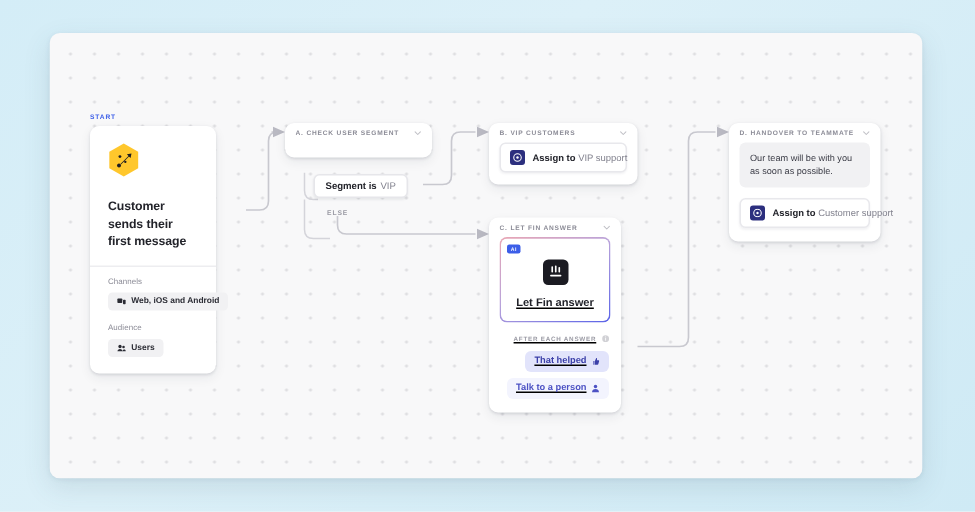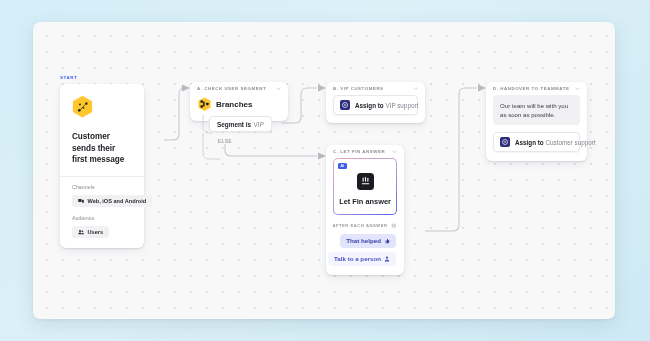--- a/index.html
+++ b/index.html
@@ -210,22 +210,23 @@
   #node-vip {
     left: 293px;
     top: 60px;
     width: 99px;
     padding-bottom: 8px;
   }
   
   #node-fin {
     left: 293px;
     top: 123px;
-    width: 78px;
+    width: 88px;
     padding-bottom: 9px;
+    text-decoration: underline;
   }
   .fin-card {
     position: relative;
     margin: 0 7px;
     padding: 9px 0 8px 0;
     border-radius: 5px;
     background:
       linear-gradient(#fff, #fff) padding-box,
       linear-gradient(150deg, #e9a6b4 0%, #b9a3da 45%, #5a63e8 100%) border-box;
     border: 1.2px solid transparent;
@@ -366,32 +367,20 @@
         <span>Users</span>
       </div>
     </div>
 
     <div class="node" id="node-branches">
       <div class="node-head">
         <div class="node-head-label">A. CHECK USER SEGMENT</div>
         <svg class="chev" viewBox="0 0 12 12">
           <path d="M3 5 L6 8 L9 5" fill="none" stroke="#8b8b96" stroke-width="1.2" stroke-linecap="round" stroke-linejoin="round"></path>
         </svg>
-      </div>
-      <div class="branch-row">
-        <svg class="branch-icon" viewBox="0 0 16 17">
-          <polygon points="8,0.4 15.4,4.6 15.4,12.9 8,17 0.6,12.9 0.6,4.6" fill="#ffc72c"></polygon>
-          <g fill="#1d1d22">
-            <rect x="3" y="4" width="3" height="3" rx=".6"></rect>
-            <rect x="3" y="10" width="3" height="3" rx=".6"></rect>
-            <rect x="10" y="7" width="3" height="3" rx=".6"></rect>
-            <path d="M6 5.5h2.2v3H6zM6 11.5h2.2v-3H6z" opacity=".9"></path>
-          </g>
-        </svg>
-        <span class="branch-title">Branches</span>
       </div>
 
       <svg width="98" height="45" style="position:absolute;left:0;top:33px">
         <path d="M13 0 V12 Q13 18 19 18 H22" fill="none" stroke="#d4d4da" stroke-width="1"></path>
         <path d="M13 18 V38 Q13 44 19 44 H30" fill="none" stroke="#d4d4da" stroke-width="1"></path>
       </svg>
     </div>
 
     <div class="branch-item" id="branch-vip">
       <b>Segment is</b>

